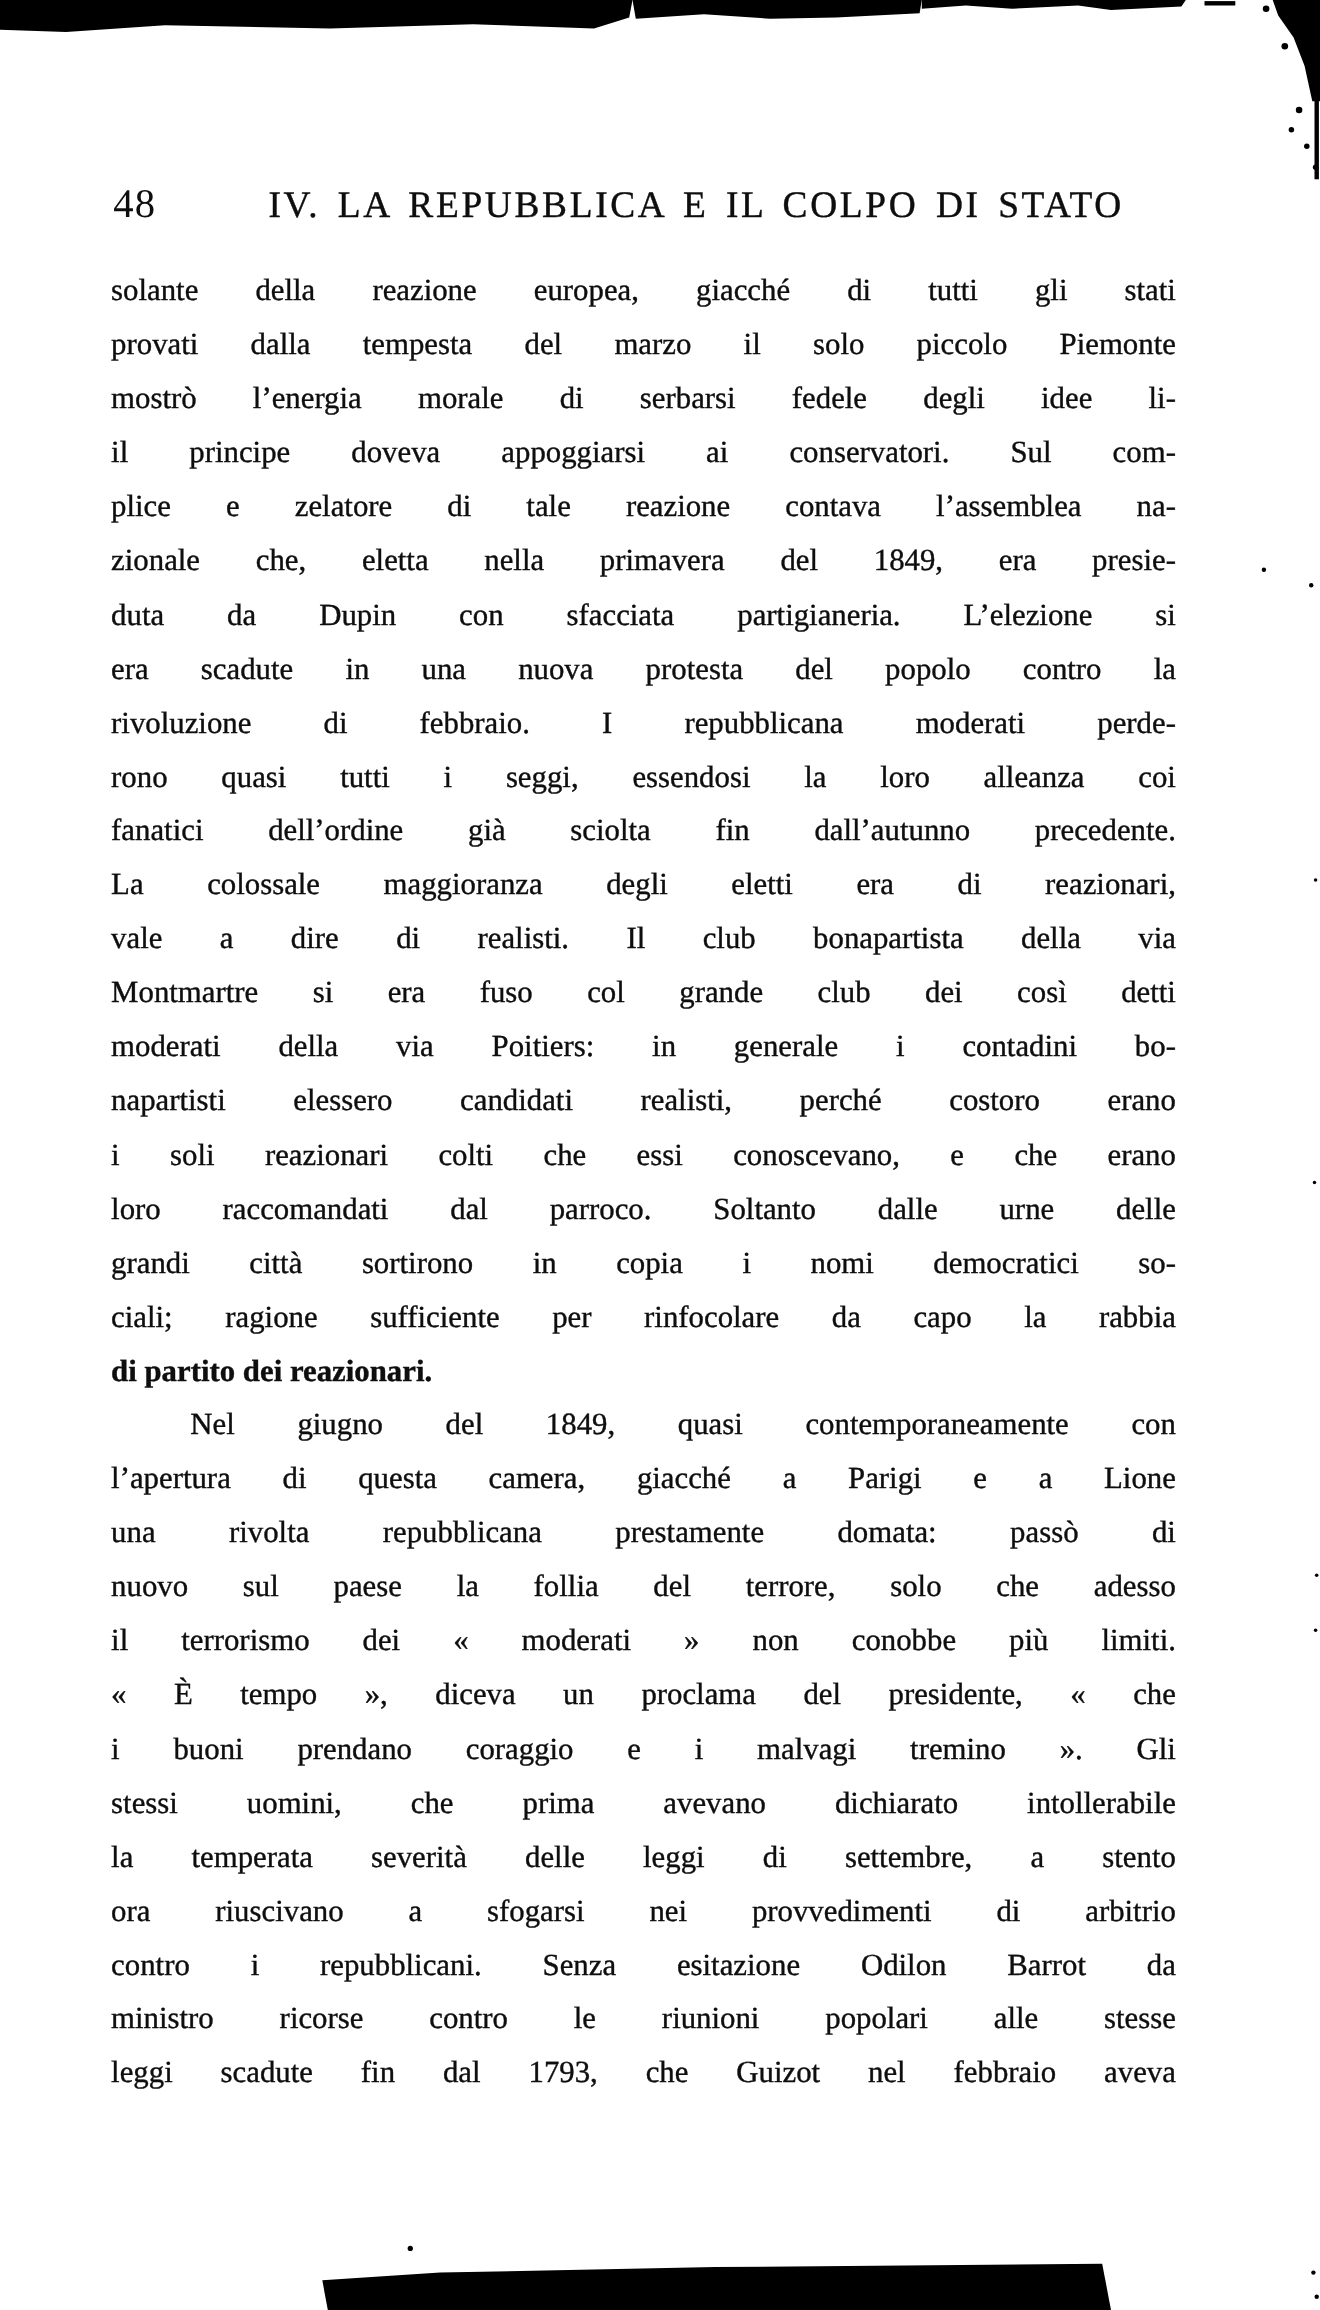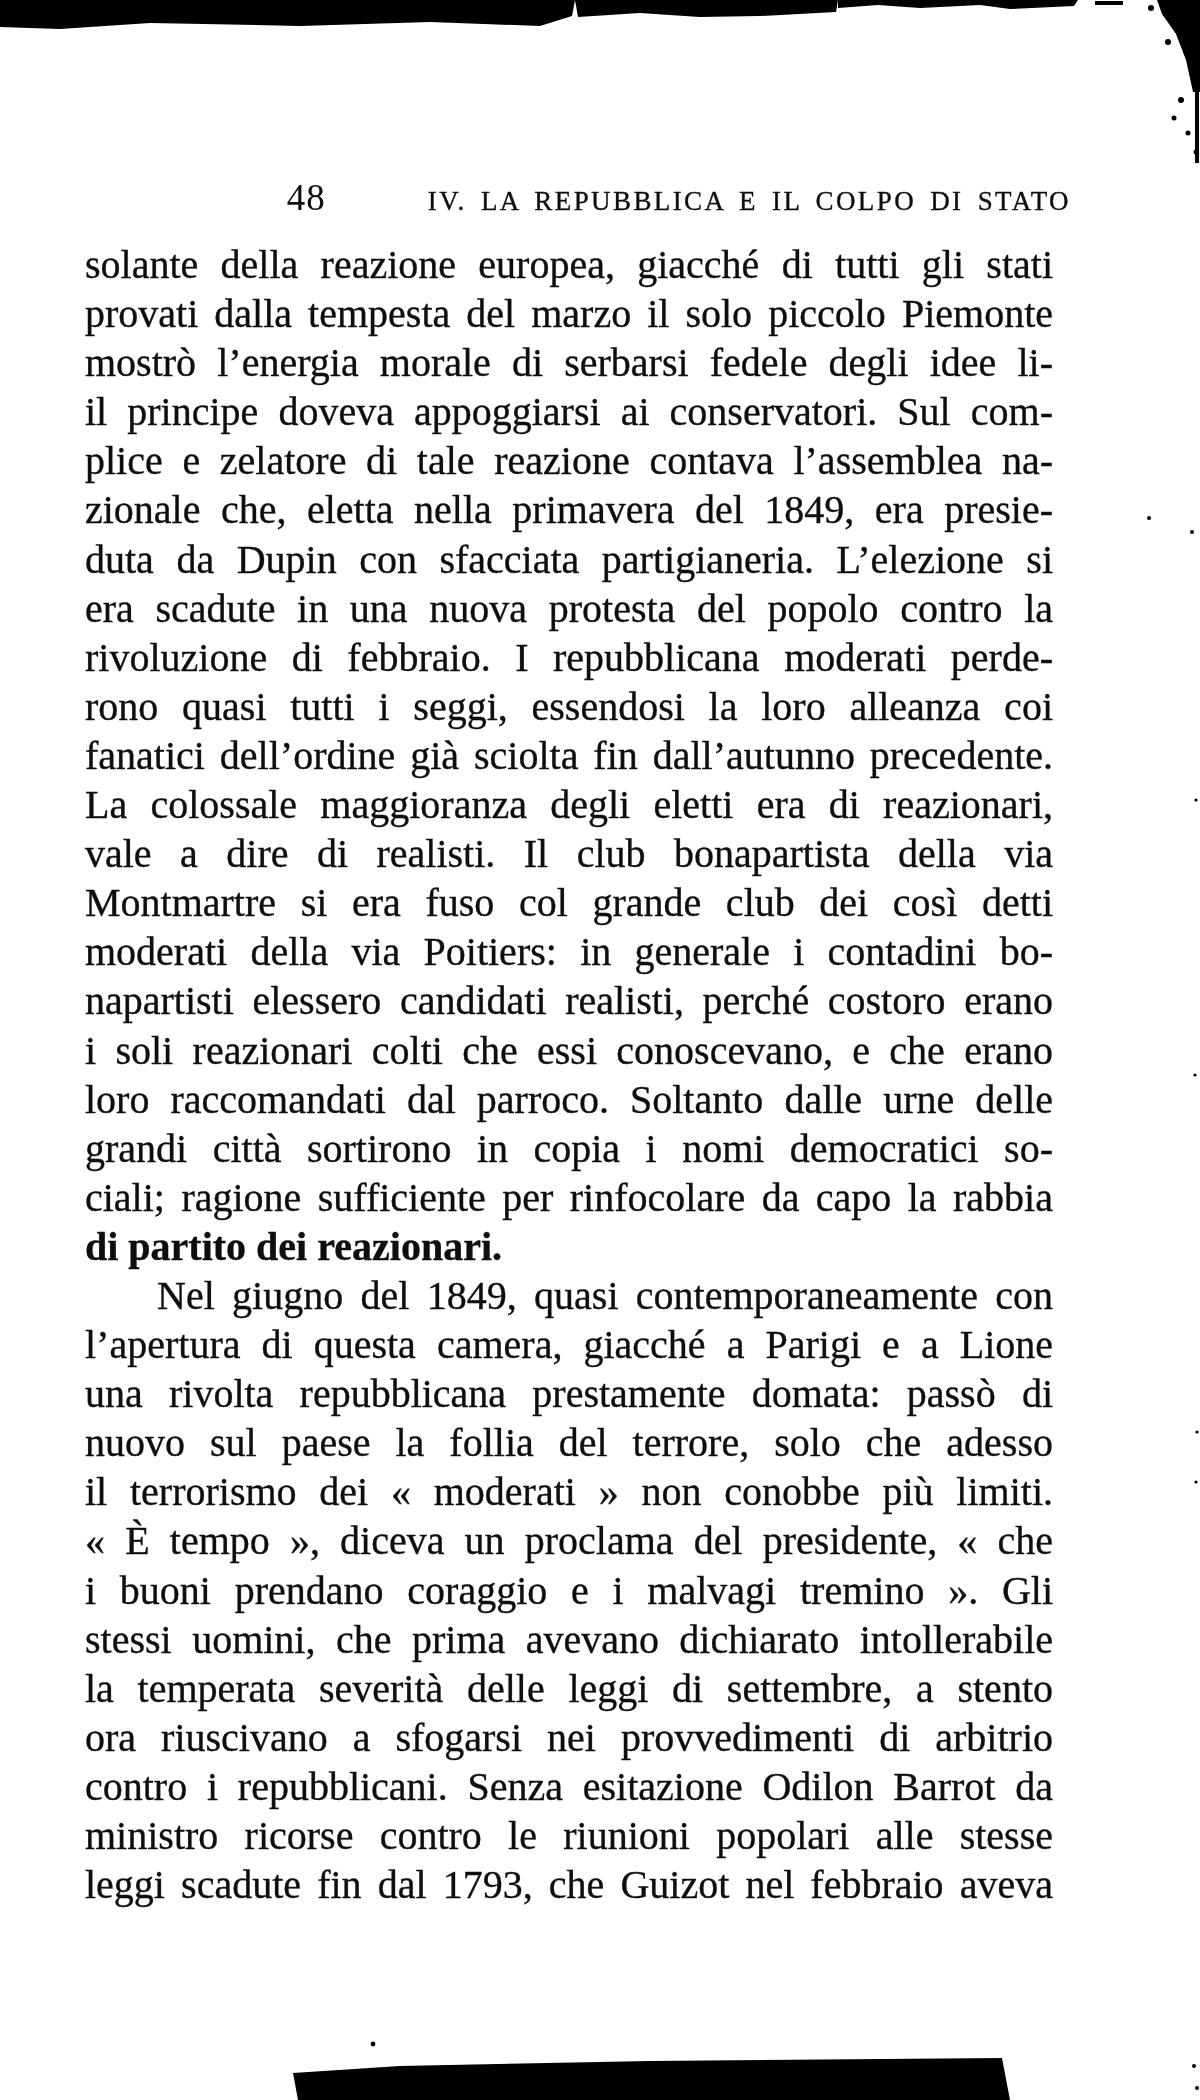--- a/index.html
+++ b/index.html
@@ -14,44 +14,43 @@
   }
   .artifact-overlay {
     position: absolute;
     left: 0; top: 0;
     width: 1200px; height: 2100px;
     pointer-events: none;
   }
   .header-row {
     position: absolute;
     left: 103px;
-    top: 176px;
+    top: 164px;
     width: 968px;
     display: flex;
     align-items: baseline;
-    justify-content: flex-end;
   }
   .pagenum {
     font-size: 37px;
     letter-spacing: 1px;
   }
   .running-head {
     margin-left: 102px;
-    font-size: 27px;
+    font-size: 34px;
     letter-spacing: 2.4px;
     word-spacing: 5px;
     white-space: nowrap;
     -webkit-text-stroke: 0.35px #0e0e0e;
   }
   .body-text {
     position: absolute;
-    left: 85px;
+    left: 101px;
     top: 240px;
     width: 968px;
-    font-size: 40px;
+    font-size: 28px;
     line-height: 49.1px;
     text-align: justify;
     -webkit-text-stroke: 0.35px #0e0e0e;
   }
   .body-text .line {
     height: 49.1px;
     text-align: justify;
     text-align-last: justify;
     white-space: normal;
   }

